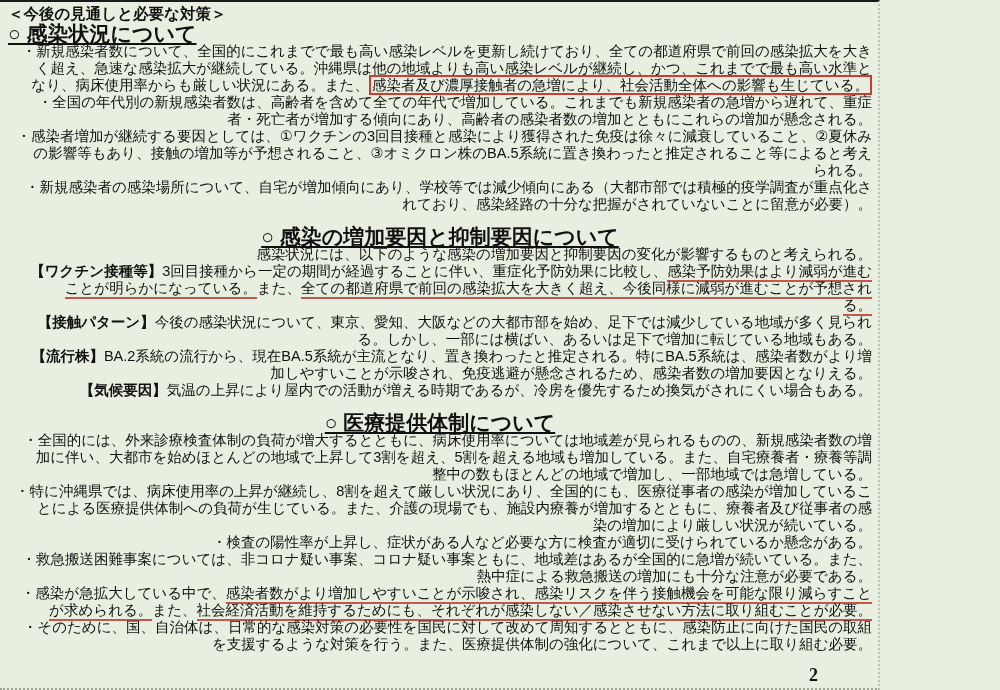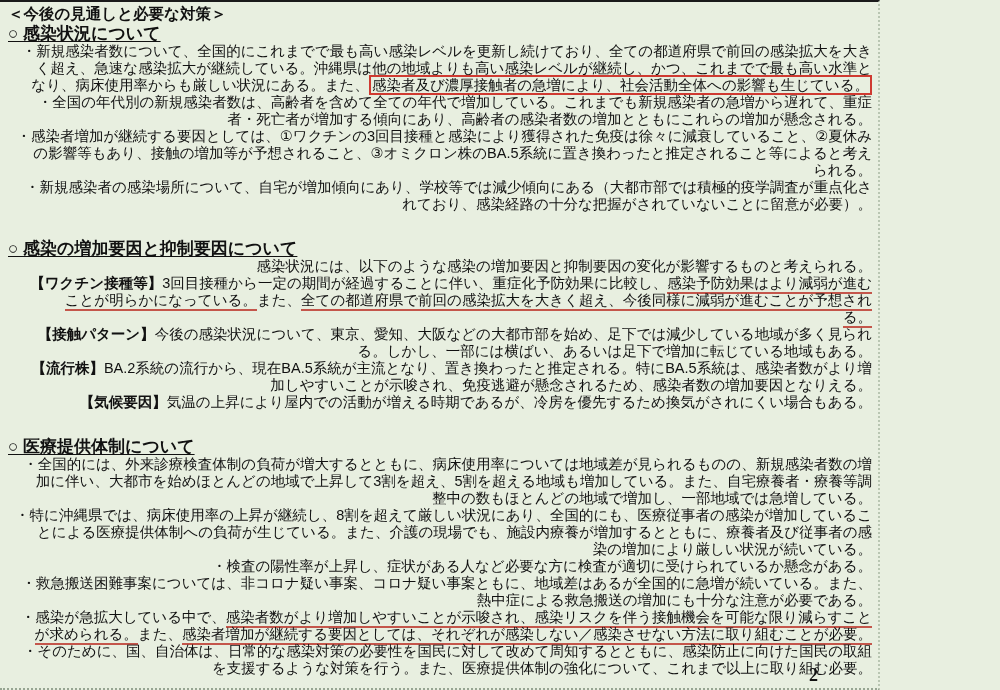--- a/index.html
+++ b/index.html
@@ -21,28 +21,28 @@
     padding: 2px 6px 0 8px;
     position: relative;
   }
   .title {
     font-weight: bold;
     font-size: 15.5px;
     line-height: 19px;
   }
   .heading {
     font-weight: bold;
-    font-size: 17px;
+    font-size: 21px;
     line-height: 19px;
     text-decoration: underline;
     text-underline-offset: 2px;
     margin: 0;
   }
   .sec1 .heading { margin-top: 1px; }
-  .sec2 .heading, .sec3 .heading, .sec4 .heading { margin-top: 26px; }
+  .sec2 .heading, .sec3 .heading, .sec4 .heading { margin-top: 14px; text-align: center; }
   p { margin: 0; text-align: right; }
   .bullet {
     padding-left: 17px;
     text-indent: -13px;
   }
   .intro { padding-left: 10px; }
   .labeled {
     padding-left: 31px;
     text-indent: -21px;
   }
@@ -92,19 +92,19 @@
 
   <section class="sec3">
     <h2 class="heading">○ 医療提供体制について</h2>
     <p class="bullet">・全国的には、外来診療検査体制の負荷が増大するとともに、病床使用率については地域差が見られるものの、新規感染者数の増加に伴い、大都市を始めほとんどの地域で上昇して3割を超え、5割を超える地域も増加している。また、自宅療養者・療養等調整中の数もほとんどの地域で増加し、一部地域では急増している。</p>
     <p class="bullet">・特に沖縄県では、病床使用率の上昇が継続し、8割を超えて厳しい状況にあり、全国的にも、医療従事者の感染が増加していることによる医療提供体制への負荷が生じている。また、介護の現場でも、施設内療養が増加するとともに、療養者及び従事者の感染の増加により厳しい状況が続いている。</p>
     <p class="bullet">・検査の陽性率が上昇し、症状がある人など必要な方に検査が適切に受けられているか懸念がある。</p>
     <p class="bullet">・救急搬送困難事案については、非コロナ疑い事案、コロナ疑い事案ともに、地域差はあるが全国的に急増が続いている。また、熱中症による救急搬送の増加にも十分な注意が必要である。</p>
   </section>
 
   <section class="sec4">
-    <p class="bullet"><span>・感染が急拡大している中で、</span><span class="redline">感染者数がより増加しやすいことが示唆され、感染リスクを伴う接触機会を可能な限り減らすことが求められる。</span><span>また、</span><span class="redline">感染者増加が継続する要因としては、それぞれが感染しない／感染させない方法に取り組むことが必要。</span></p>
+    <p class="bullet"><span>・感染が急拡大している中で、</span><span class="redline">感染者数がより増加しやすいことが示唆され、感染リスクを伴う接触機会を可能な限り減らすことが求められる。</span><span>また、</span><span class="redline">社会経済活動を維持するためにも、それぞれが感染しない／感染させない方法に取り組むことが必要。</span></p>
     <p class="bullet">・そのために、国、自治体は、日常的な感染対策の必要性を国民に対して改めて周知するとともに、感染防止に向けた国民の取組を支援するような対策を行う。また、医療提供体制の強化について、これまで以上に取り組む必要。</p>
   </section>
 
   <div class="pagenum">2</div>
 
 </div>
 
 </body></html>

